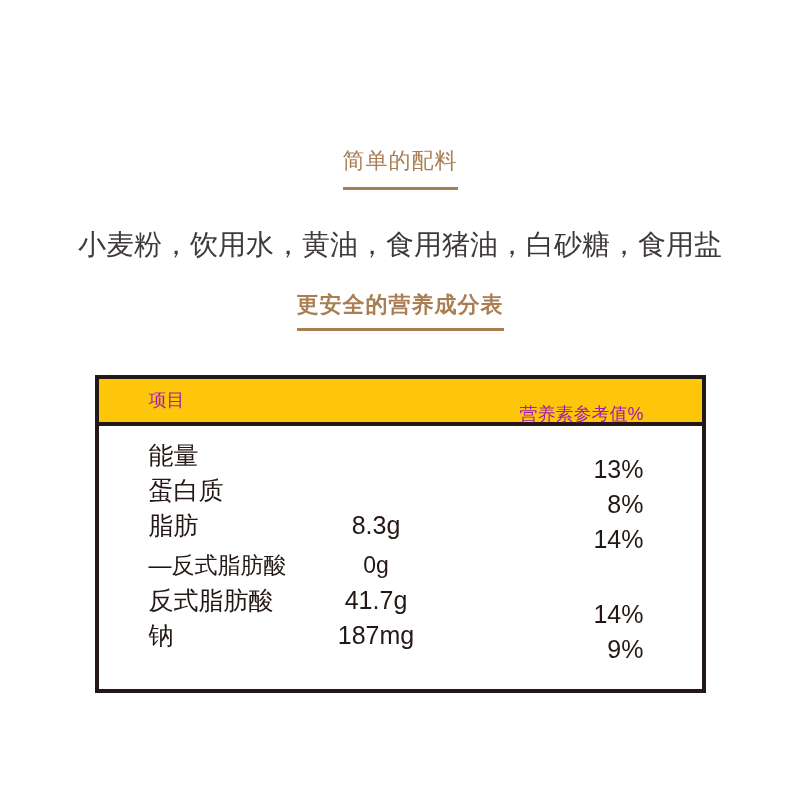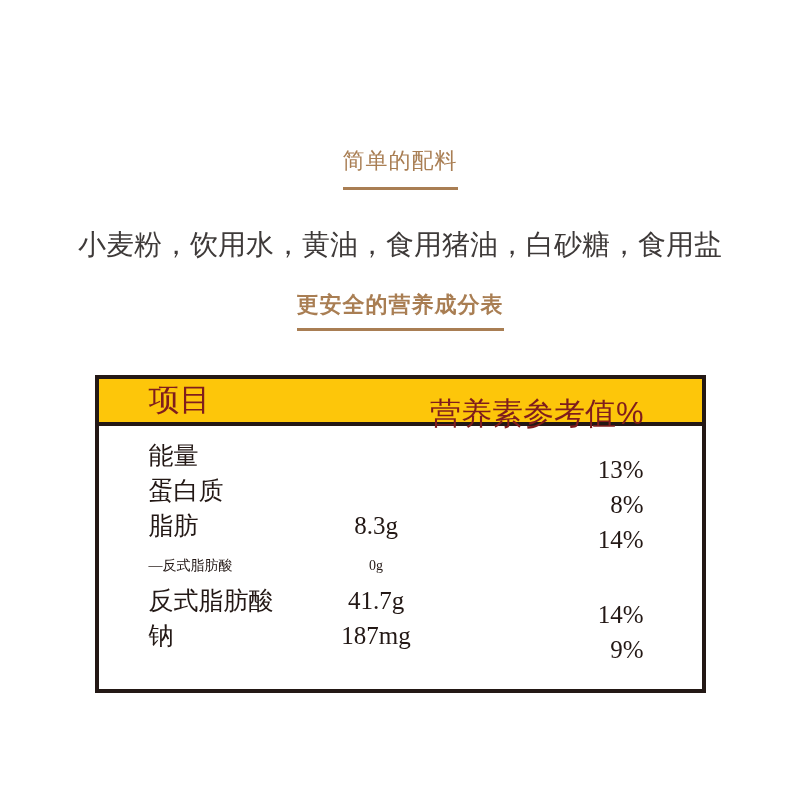--- a/index.html
+++ b/index.html
@@ -43,34 +43,33 @@
     margin: 44px auto 0 auto;
     border: 4px solid #231815;
     background: #ffffff;
   }
   .table-header {
     display: flex;
     align-items: center;
     height: 47px;
     background: #FDC60A;
     border-bottom: 4px solid #231815;
-    color: #7f1d1d;
-    font-size: 31px;
+    color: #a21caf;
+    font-size: 18px;
     font-weight: 400;
   }
   .table-body { padding: 12px 0 36px 0; color: #231815; }
   .trow {
     display: flex;
     align-items: center;
     height: 35px;
     font-size: 25px;
     line-height: 1;
-    font-family: Liberation Serif, serif;
   }
-  .trow.small { height: 40px; font-size: 14px; padding-top: 6px; }
+  .trow.small { height: 40px; font-size: 23px; padding-top: 6px; }
   .c  { display: block; }
   .c1 { width: 190px; padding-left: 50px; text-align: left; }
   .c2 { width: 175px; text-align: center; }
   .c3 { flex: 1; text-align: right; padding-right: 58px; margin-top: 28px; }
 </style>
 </head>
 <body>
 
 <div class="page">
 

